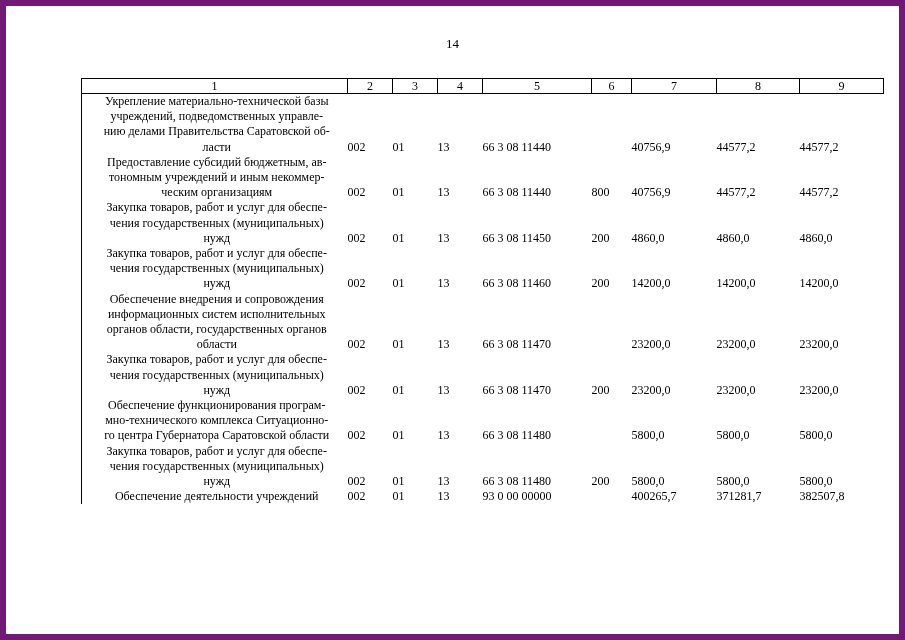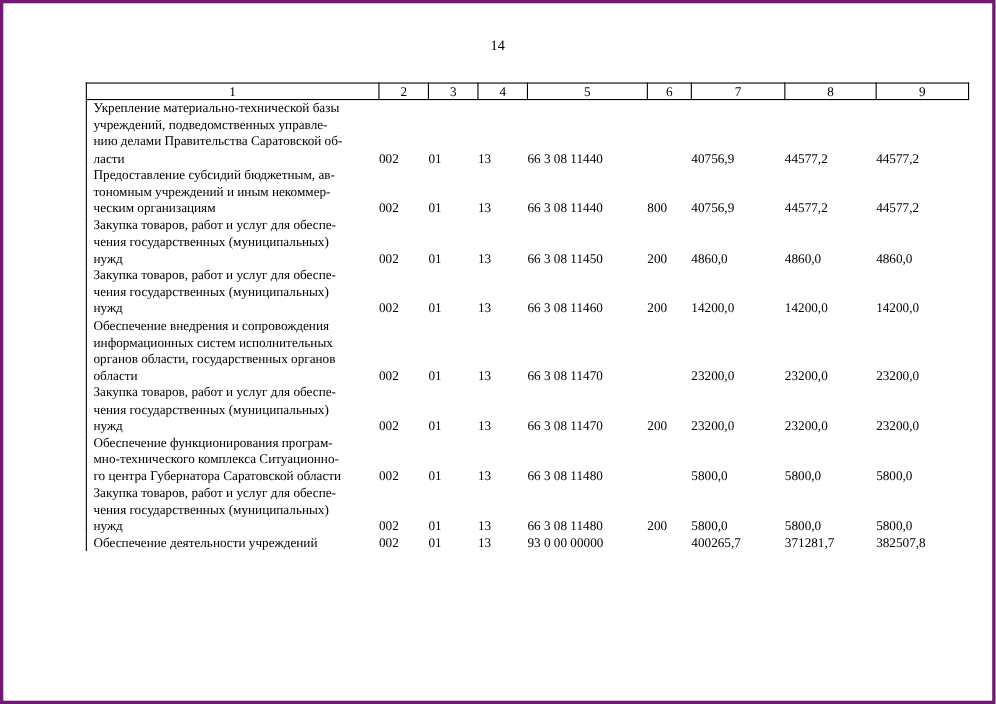--- a/index.html
+++ b/index.html
@@ -3,21 +3,21 @@
 <meta charset="utf-8">
 <style>
   * { margin: 0; padding: 0; box-sizing: border-box; }
   html, body { background: #888; }
   body { width: 905px; font-family: "Liberation Serif", "DejaVu Serif", serif; }
   .page {
     position: relative;
     width: 905px;
     height: 640px;
     background: #ffffff;
-    border: 3px solid #701a75;
+    border: 6px solid #701a75;
     overflow: hidden;
   }
   .page-number {
     padding-top: 30px;
     text-align: center;
     font-size: 13px;
     color: #000;
   }
   table.budget-table {
     border-collapse: collapse;
@@ -37,21 +37,21 @@
     line-height: 13px;
     padding: 0;
   }
   tbody td {
     vertical-align: bottom;
     padding: 0;
     line-height: 15.2px;
   }
   td.c-desc {
     white-space: pre-line;
-    text-align: left;
+    text-align: center;
     padding-left: 6px;
     padding-right: 2px;
   }
   td.c-center { text-align: left; }
   td.c-num { text-align: left; padding-right: 8px; }
 </style>
 </head>
 <body>
 
 <div class="page">

